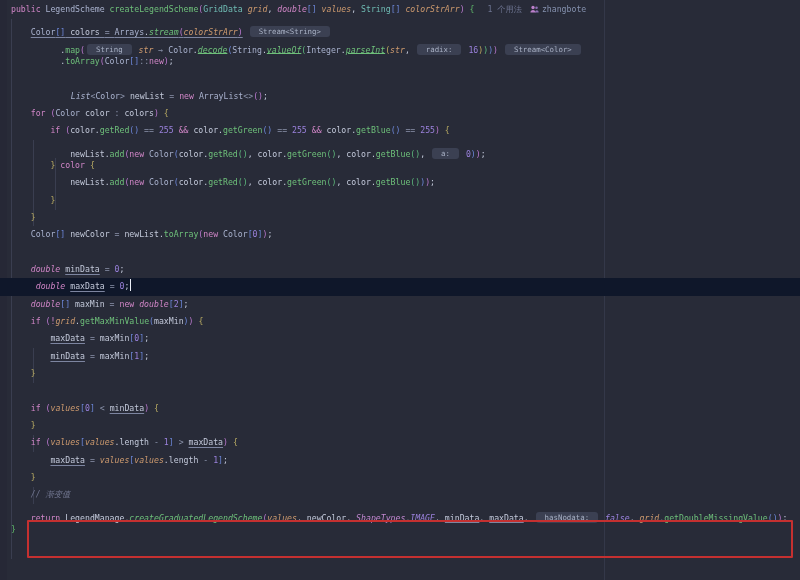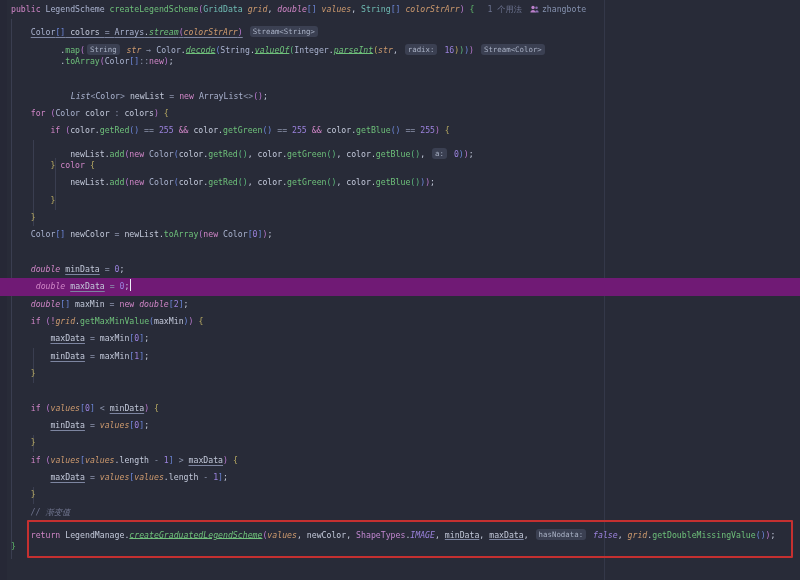--- a/index.html
+++ b/index.html
@@ -24,48 +24,48 @@
   }
   .code-area{
     position:absolute;left:0;top:1px;right:0;
   }
   .line{
     height:17.33px;line-height:17.33px;
     white-space:pre;
     padding-left:11px;
     position:relative;
   }
-  .line.current{background:#701a75;padding-left:16px;}
+  .line.current{background:#0f172a;padding-left:16px;}
   
   .tk-k  {color:#cf85c6;}
   .tk-ki {color:#cf85c6;font-style:italic;}
   .tk-t  {color:#a9b2ce;}
   .tk-ti {color:#a9b2ce;font-style:italic;padding-left:40px;}
   .tk-tt {color:#6fbcb4;}
-  .tk-mt {color:#c187d0;}
+  .tk-mt {color:#c187d0;font-style:italic;}
   .tk-p  {color:#cd9a6e;font-style:italic;}
   .tk-v  {color:#c3c9da;}
   .tk-m  {color:#6ec07a;}
   .tk-mi {color:#6ec07a;font-style:italic;text-decoration:underline;}
   .tk-n  {color:#9b82dd;}
   .tk-ni {color:#9b82dd;font-style:italic;}
   .tk-c  {color:#70758f;font-style:italic;}
   .tk-o  {color:#8b93ab;}
   .tk-sq {color:#6d87d9;}
   .tk-p1 {color:#bd7ad1;}
   .tk-p2 {color:#6d87d9;}
   .tk-p3 {color:#5eba7d;}
   .tk-p4 {color:#c0ab5f;}
   .tk-b1 {color:#5fba6a;}
   .tk-b2 {color:#bcae64;}
   .tk-u  {text-decoration:underline;text-decoration-color:#7d85a0;text-underline-offset:2px;}
   .tk-chip{
     display:inline-block;
     background:#3b4052;color:#a8b0c4;
-    border-radius:3px;padding:0 3px;margin:8px 2px;
+    border-radius:3px;padding:0 9px;margin:8px 2px;
     font-size:7.4px;line-height:11px;
     vertical-align:0.5px;
   }
   .tk-lens{color:#6d7490;padding-left:13px;}
   .tk-author{color:#8591ae;}
   .author-icon{display:inline-block;margin:0 3px 0 8px;vertical-align:-1px;}
   .tk-caret{
     display:inline-block;width:1.5px;height:12px;
     background:#eceff7;vertical-align:-2px;margin-left:0.5px;
   }
@@ -115,21 +115,20 @@
       <div class="line"></div>
       <div class="line"><span class="tk-v">    </span><span class="tk-ki">double </span><span class="tk-v tk-u">minData</span><span class="tk-o"> = </span><span class="tk-n">0</span><span class="tk-v">;</span></div>
       <div class="line current"><span class="tk-v">    </span><span class="tk-ki">double </span><span class="tk-v tk-u">maxData</span><span class="tk-o"> = </span><span class="tk-n">0</span><span class="tk-v">;</span><span class="tk-caret"></span></div>
       <div class="line"><span class="tk-v">    </span><span class="tk-ki">double</span><span class="tk-sq">[]</span><span class="tk-v"> maxMin </span><span class="tk-o">= </span><span class="tk-k">new </span><span class="tk-ki">double</span><span class="tk-sq">[</span><span class="tk-n">2</span><span class="tk-sq">]</span><span class="tk-v">;</span></div>
       <div class="line"><span class="tk-v">    </span><span class="tk-k">if </span><span class="tk-p1">(</span><span class="tk-k">!</span><span class="tk-p">grid</span><span class="tk-v">.</span><span class="tk-m">getMaxMinValue</span><span class="tk-p2">(</span><span class="tk-v">maxMin</span><span class="tk-p2">)</span><span class="tk-p1">) </span><span class="tk-b2">{</span></div>
       <div class="line"><span class="tk-v">        </span><span class="tk-v tk-u">maxData</span><span class="tk-o"> = </span><span class="tk-v">maxMin</span><span class="tk-sq">[</span><span class="tk-n">0</span><span class="tk-sq">]</span><span class="tk-v">;</span></div>
       <div class="line"><span class="tk-v">        </span><span class="tk-v tk-u">minData</span><span class="tk-o"> = </span><span class="tk-v">maxMin</span><span class="tk-sq">[</span><span class="tk-n">1</span><span class="tk-sq">]</span><span class="tk-v">;</span></div>
       <div class="line"><span class="tk-v">    </span><span class="tk-b2">}</span></div>
       <div class="line"></div>
       <div class="line"><span class="tk-v">    </span><span class="tk-k">if </span><span class="tk-p1">(</span><span class="tk-p">values</span><span class="tk-sq">[</span><span class="tk-n">0</span><span class="tk-sq">]</span><span class="tk-o"> &lt; </span><span class="tk-v tk-u">minData</span><span class="tk-p1">) </span><span class="tk-b2">{</span></div>
-      <div class="line"><span class="tk-v">        </span><span class="tk-v tk-u">minData</span><span class="tk-o"> = </span><span class="tk-p">values</span><span class="tk-sq">[</span><span class="tk-n">0</span><span class="tk-sq">]</span><span class="tk-v">;</span></div>
       <div class="line"><span class="tk-v">    </span><span class="tk-b2">}</span></div>
       <div class="line"><span class="tk-v">    </span><span class="tk-k">if </span><span class="tk-p1">(</span><span class="tk-p">values</span><span class="tk-sq">[</span><span class="tk-p">values</span><span class="tk-v">.length</span><span class="tk-o"> - </span><span class="tk-n">1</span><span class="tk-sq">]</span><span class="tk-o"> &gt; </span><span class="tk-v tk-u">maxData</span><span class="tk-p1">) </span><span class="tk-b2">{</span></div>
       <div class="line"><span class="tk-v">        </span><span class="tk-v tk-u">maxData</span><span class="tk-o"> = </span><span class="tk-p">values</span><span class="tk-sq">[</span><span class="tk-p">values</span><span class="tk-v">.length</span><span class="tk-o"> - </span><span class="tk-n">1</span><span class="tk-sq">]</span><span class="tk-v">;</span></div>
       <div class="line"><span class="tk-v">    </span><span class="tk-b2">}</span></div>
       <div class="line"><span class="tk-c">    // 渐变值</span></div>
       <div class="line"><span class="tk-v">    </span><span class="tk-k">return </span><span class="tk-v">LegendManage.</span><span class="tk-mi">createGraduatedLegendScheme</span><span class="tk-p1">(</span><span class="tk-p">values</span><span class="tk-v">, newColor, </span><span class="tk-mt">ShapeTypes</span><span class="tk-v">.</span><span class="tk-ni">IMAGE</span><span class="tk-v">, </span><span class="tk-v tk-u">minData</span><span class="tk-v">, </span><span class="tk-v tk-u">maxData</span><span class="tk-v">, </span><span class="tk-chip">hasNodata:</span><span class="tk-v"> </span><span class="tk-ni">false</span><span class="tk-v">, </span><span class="tk-p">grid</span><span class="tk-v">.</span><span class="tk-m">getDoubleMissingValue</span><span class="tk-p2">()</span><span class="tk-p1">)</span><span class="tk-v">;</span></div>
       <div class="line"><span class="tk-b1">}</span></div>
     </div>
 
   <div class="annotation-box"></div>

